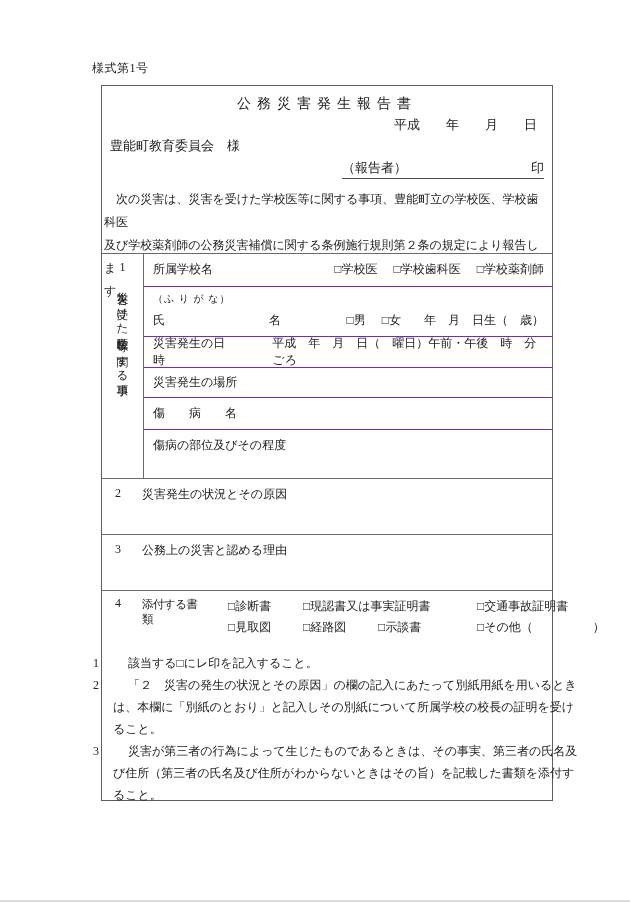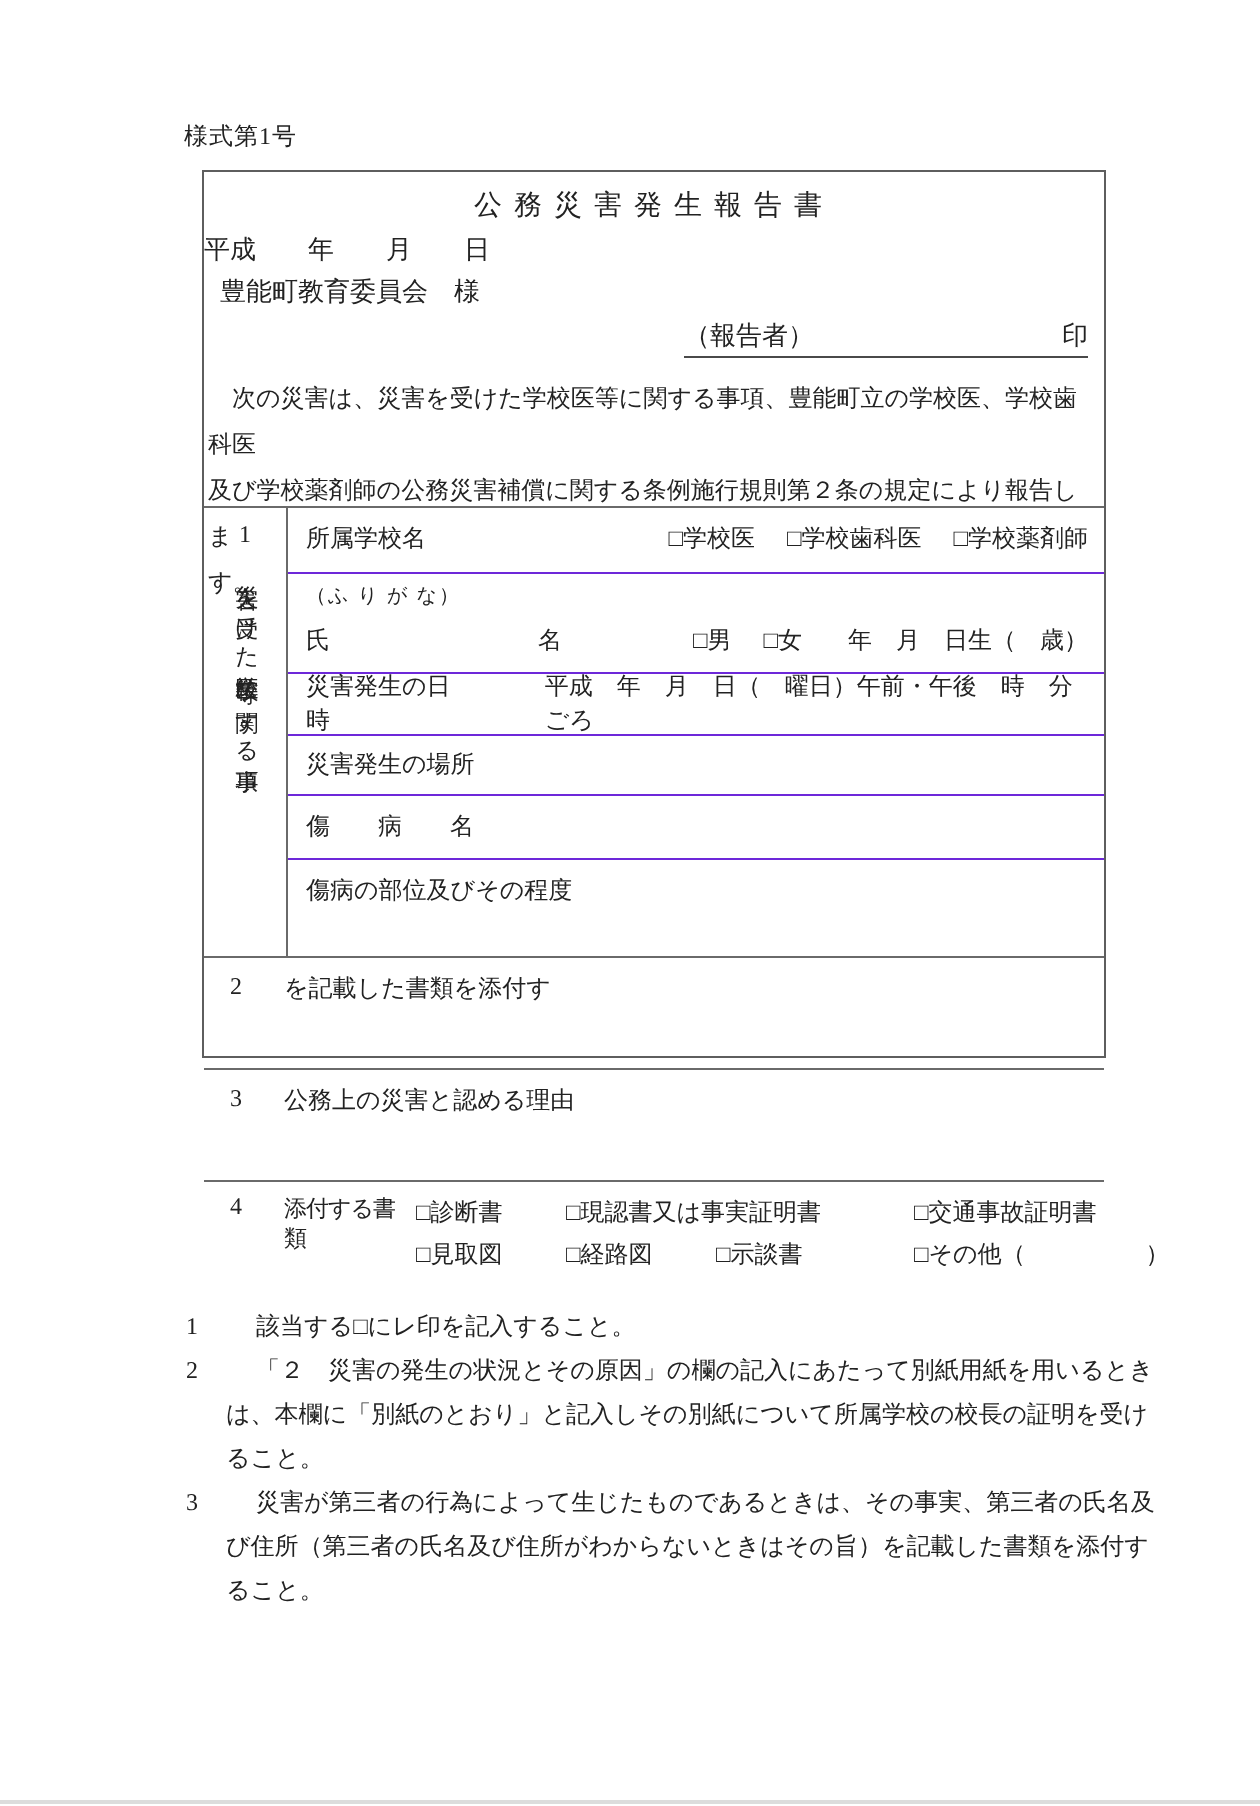--- a/index.html
+++ b/index.html
@@ -7,27 +7,27 @@
   body {
     width:630px; height:903px;
     font-family:"Liberation Serif","DejaVu Serif",serif;
     color:#222222;
   }
   .page { position:relative; width:630px; height:903px; background:#ffffff; overflow:hidden; }
 
   .form-number { position:absolute; left:92px; top:60px; font-size:12px; letter-spacing:0.5px; }
 
   .box {
-    position:absolute; left:101px; top:85px; width:452px; height:444px;
+    position:absolute; left:101px; top:85px; width:452px; height:716px;
     border:1px solid #5e5e5e; background:#ffffff;
   }
 
   .title { margin-top:8px; height:20px; line-height:20px; text-align:center;
            font-size:14px; letter-spacing:6px; font-weight:normal; }
-  .date-line { height:21px; line-height:21px; padding-right:15px; font-size:13px; }
+  .date-line { height:21px; line-height:21px; text-align:right; padding-right:15px; font-size:13px; }
   .addressee { height:22px; line-height:22px; padding-left:8px; font-size:13px; }
   .reporter-line { height:24px; text-align:right; padding-right:8px; }
   .reporter-underline {
     display:inline-flex; justify-content:space-between; align-items:flex-end;
     width:202px; height:22px; line-height:20px;
     border-bottom:1px solid #4a4a4a; font-size:13px;
   }
   .intro { margin-top:7px; padding:0 6px 0 2px; font-size:12px; line-height:23px; }
   .intro-line.first { text-indent:12px; }
 
@@ -59,21 +59,21 @@
   .r-severity { height:48px; align-items:flex-start; padding-top:7px; }
   .opts { white-space:nowrap; }
   .opts .opt + .opt { margin-left:13px; }
 
   .sec2, .sec3 { height:56px; display:flex; align-items:flex-start; padding:7px 8px 0 13px; }
   .sec-num { width:27px; flex:none; }
   .sec4 { height:49px; display:flex; align-items:flex-start; padding:5px 8px 0 13px; }
   .sec4-label { width:66px; flex:none; font-size:11.5px; letter-spacing:-0.5px; margin-top:1px; }
   .sec4-lines { flex:1 1 auto; }
   .s4line { display:flex; height:21px; line-height:21px; white-space:nowrap; }
-  .col-b { width:75px; flex:none; }
+  .col-b { width:75px; flex:none;margin-left:20px; }
   .col-c { width:174px; flex:none; }
   .col-c1 { width:75px; flex:none; }
   .col-c2 { width:99px; flex:none; }
 
   .notes { position:absolute; left:93px; top:652px; width:470px; font-size:12px; line-height:22px; }
   .note { position:relative; padding-left:20px; }
   .note-num { position:absolute; left:0; top:0; }
   .note-line { white-space:nowrap; }
   .note-line.first { text-indent:15px; }
 
@@ -155,21 +155,21 @@
 
           <div class="r r-severity">
             <span>傷病の部位及びその程度</span>
           </div>
 
         </div>
       </div>
 
       <div class="sec sec2">
         <span class="sec-num">2</span>
-        <span>を記載した書類を添付す</span>
+        <span>災害発生の状況とその原因</span>
       </div>
 
       <div class="sec sec3">
         <span class="sec-num">3</span>
         <span>公務上の災害と認める理由</span>
       </div>
 
       <div class="sec sec4">
         <span class="sec-num">4</span>
         <span class="sec4-label">添付する書類</span>

